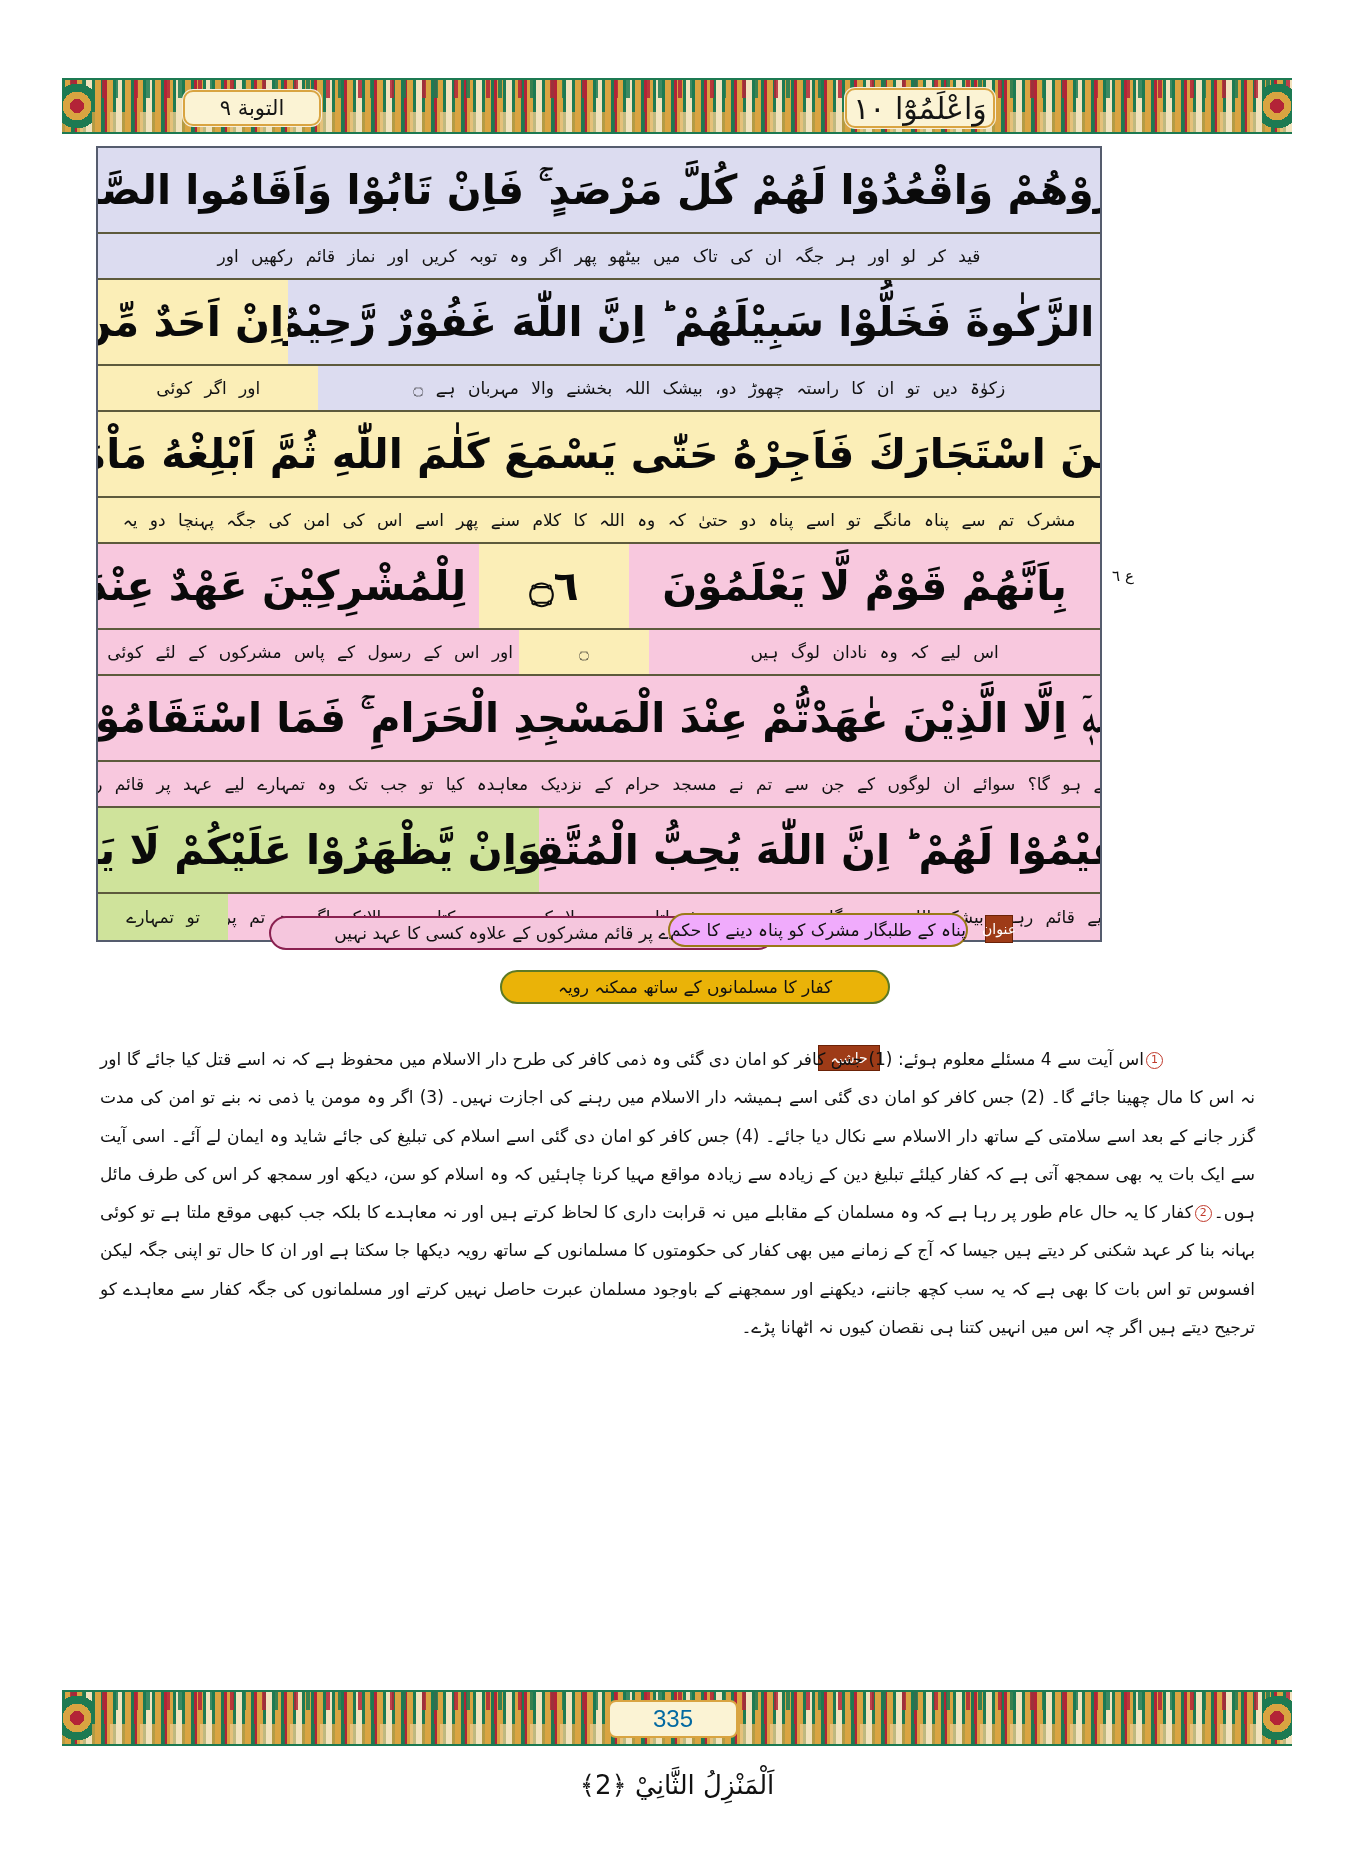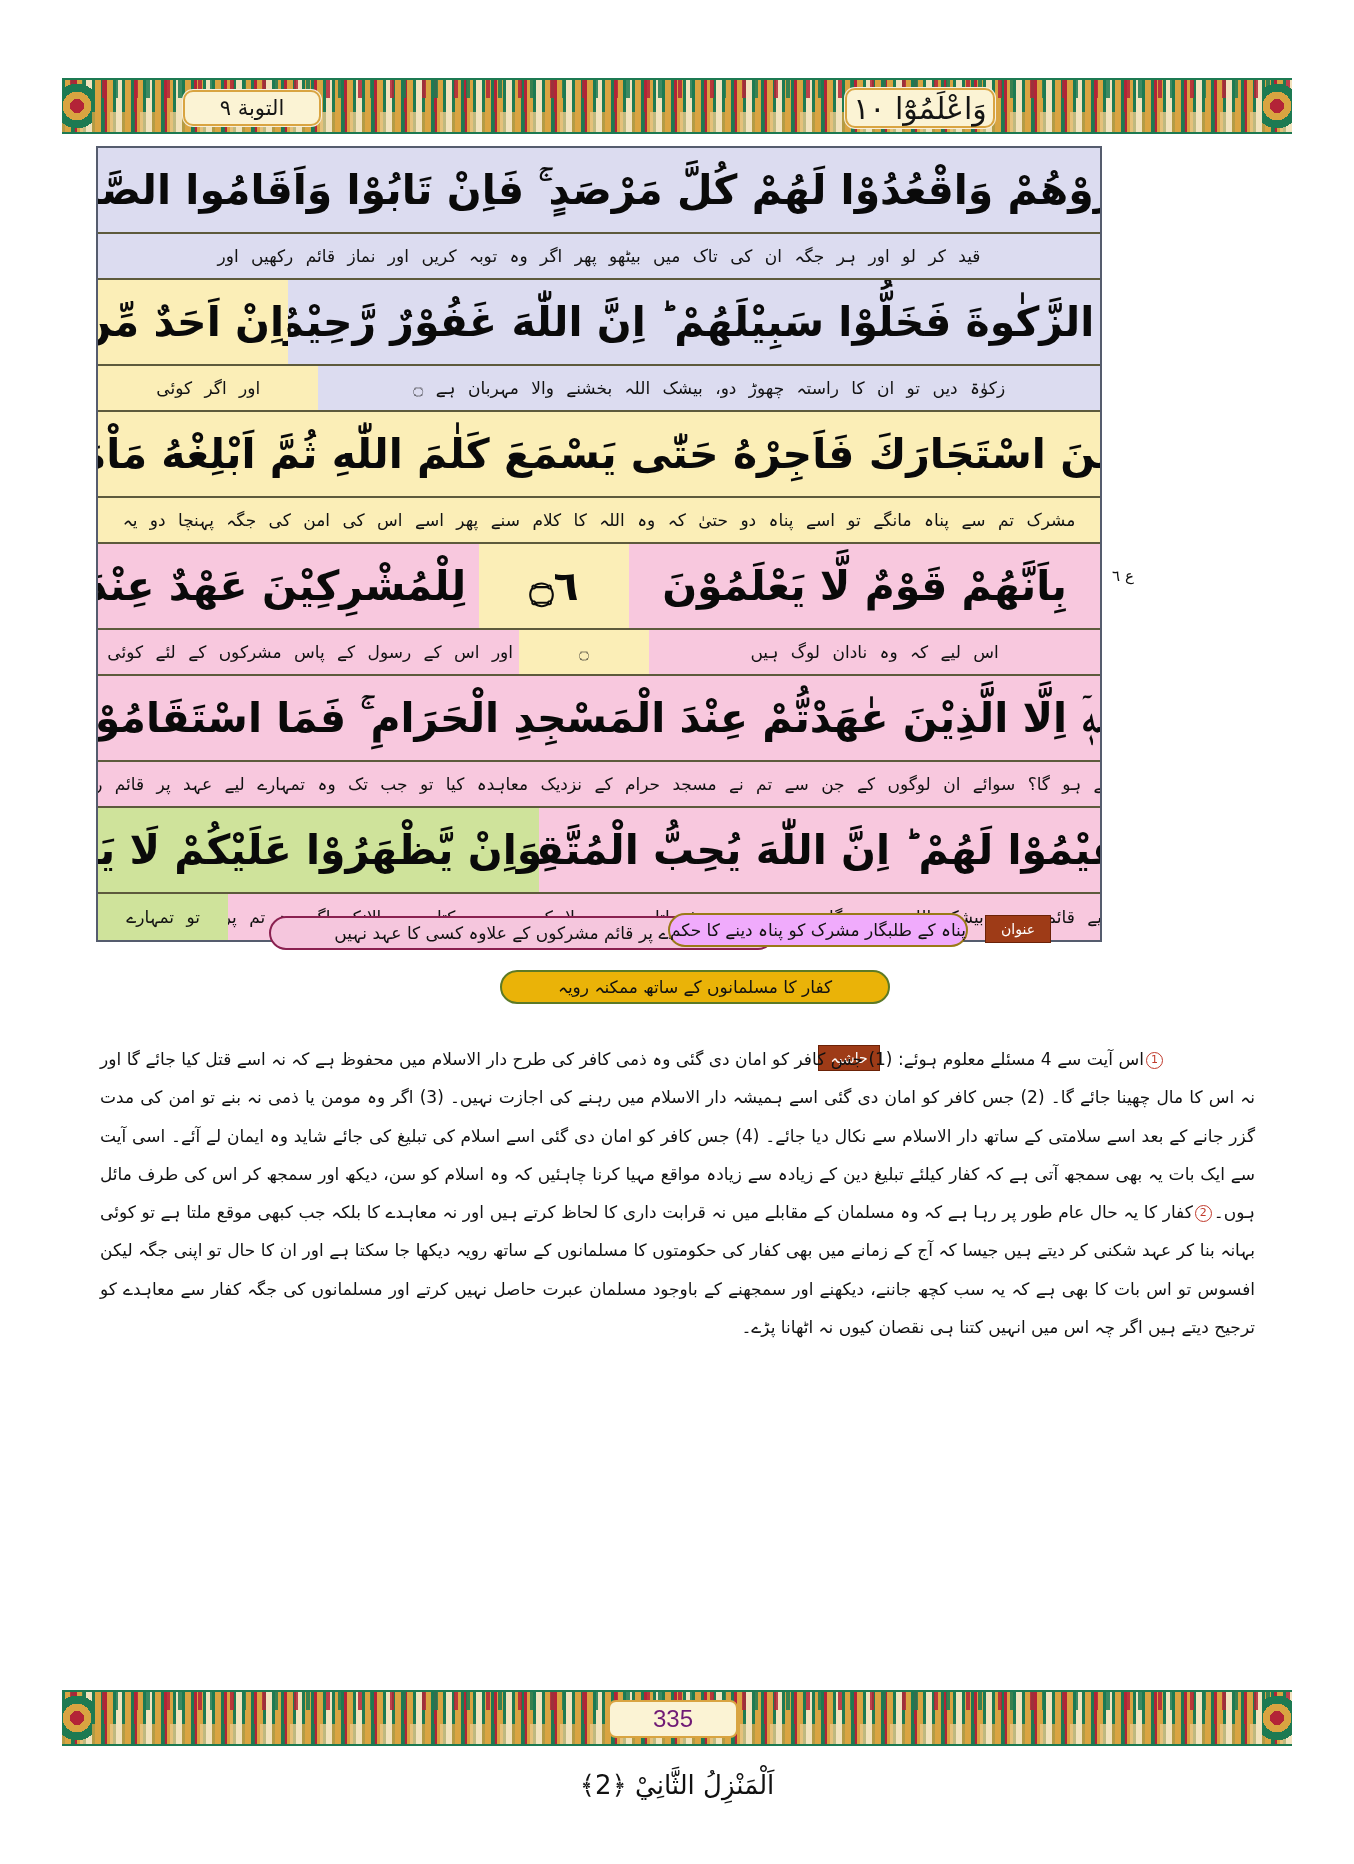--- a/index.html
+++ b/index.html
@@ -196,21 +196,21 @@
   #bubble-topic-2 {
     left: 668px; top: 913px; width: 300px; height: 34px;
     background: #f0abfc; border: 2px solid #9a7a17;
   }
   #bubble-topic-3 {
     left: 500px; top: 970px; width: 390px; height: 34px;
     background: #eab308; border: 2px solid #5d7a26;
   }
   #unwan-tag {
     position: absolute;
-    left: 985px; top: 915px; width: 66px; height: 28px;
+    left: 985px; top: 915px; width: 28px; height: 28px;
     background: #9e3b17;
     border: 1px solid #6b2207;
     color: #fff;
     display: flex; align-items: center; justify-content: center;
     font-family: "DejaVu Sans", sans-serif;
     font-size: 14px;
     direction: rtl;
   }
 
   
@@ -253,21 +253,21 @@
   #page-number {
     position: absolute;
     left: 608px; top: 1700px;
     width: 130px; height: 38px;
     background: #fbf3d4;
     border: 2px solid #d9a441;
     border-radius: 8px;
     display: flex; align-items: center; justify-content: center;
     font-family: "Liberation Sans", sans-serif;
     font-size: 24px;
-    color: #701a75;
+    color: #0369a1;
     z-index: 6;
   }
   #manzil-line {
     position: absolute;
     left: 0; top: 1770px; width: 1354px;
     text-align: center;
     direction: rtl;
     font-family: "DejaVu Sans", sans-serif;
     font-size: 26px;
     color: #111;

